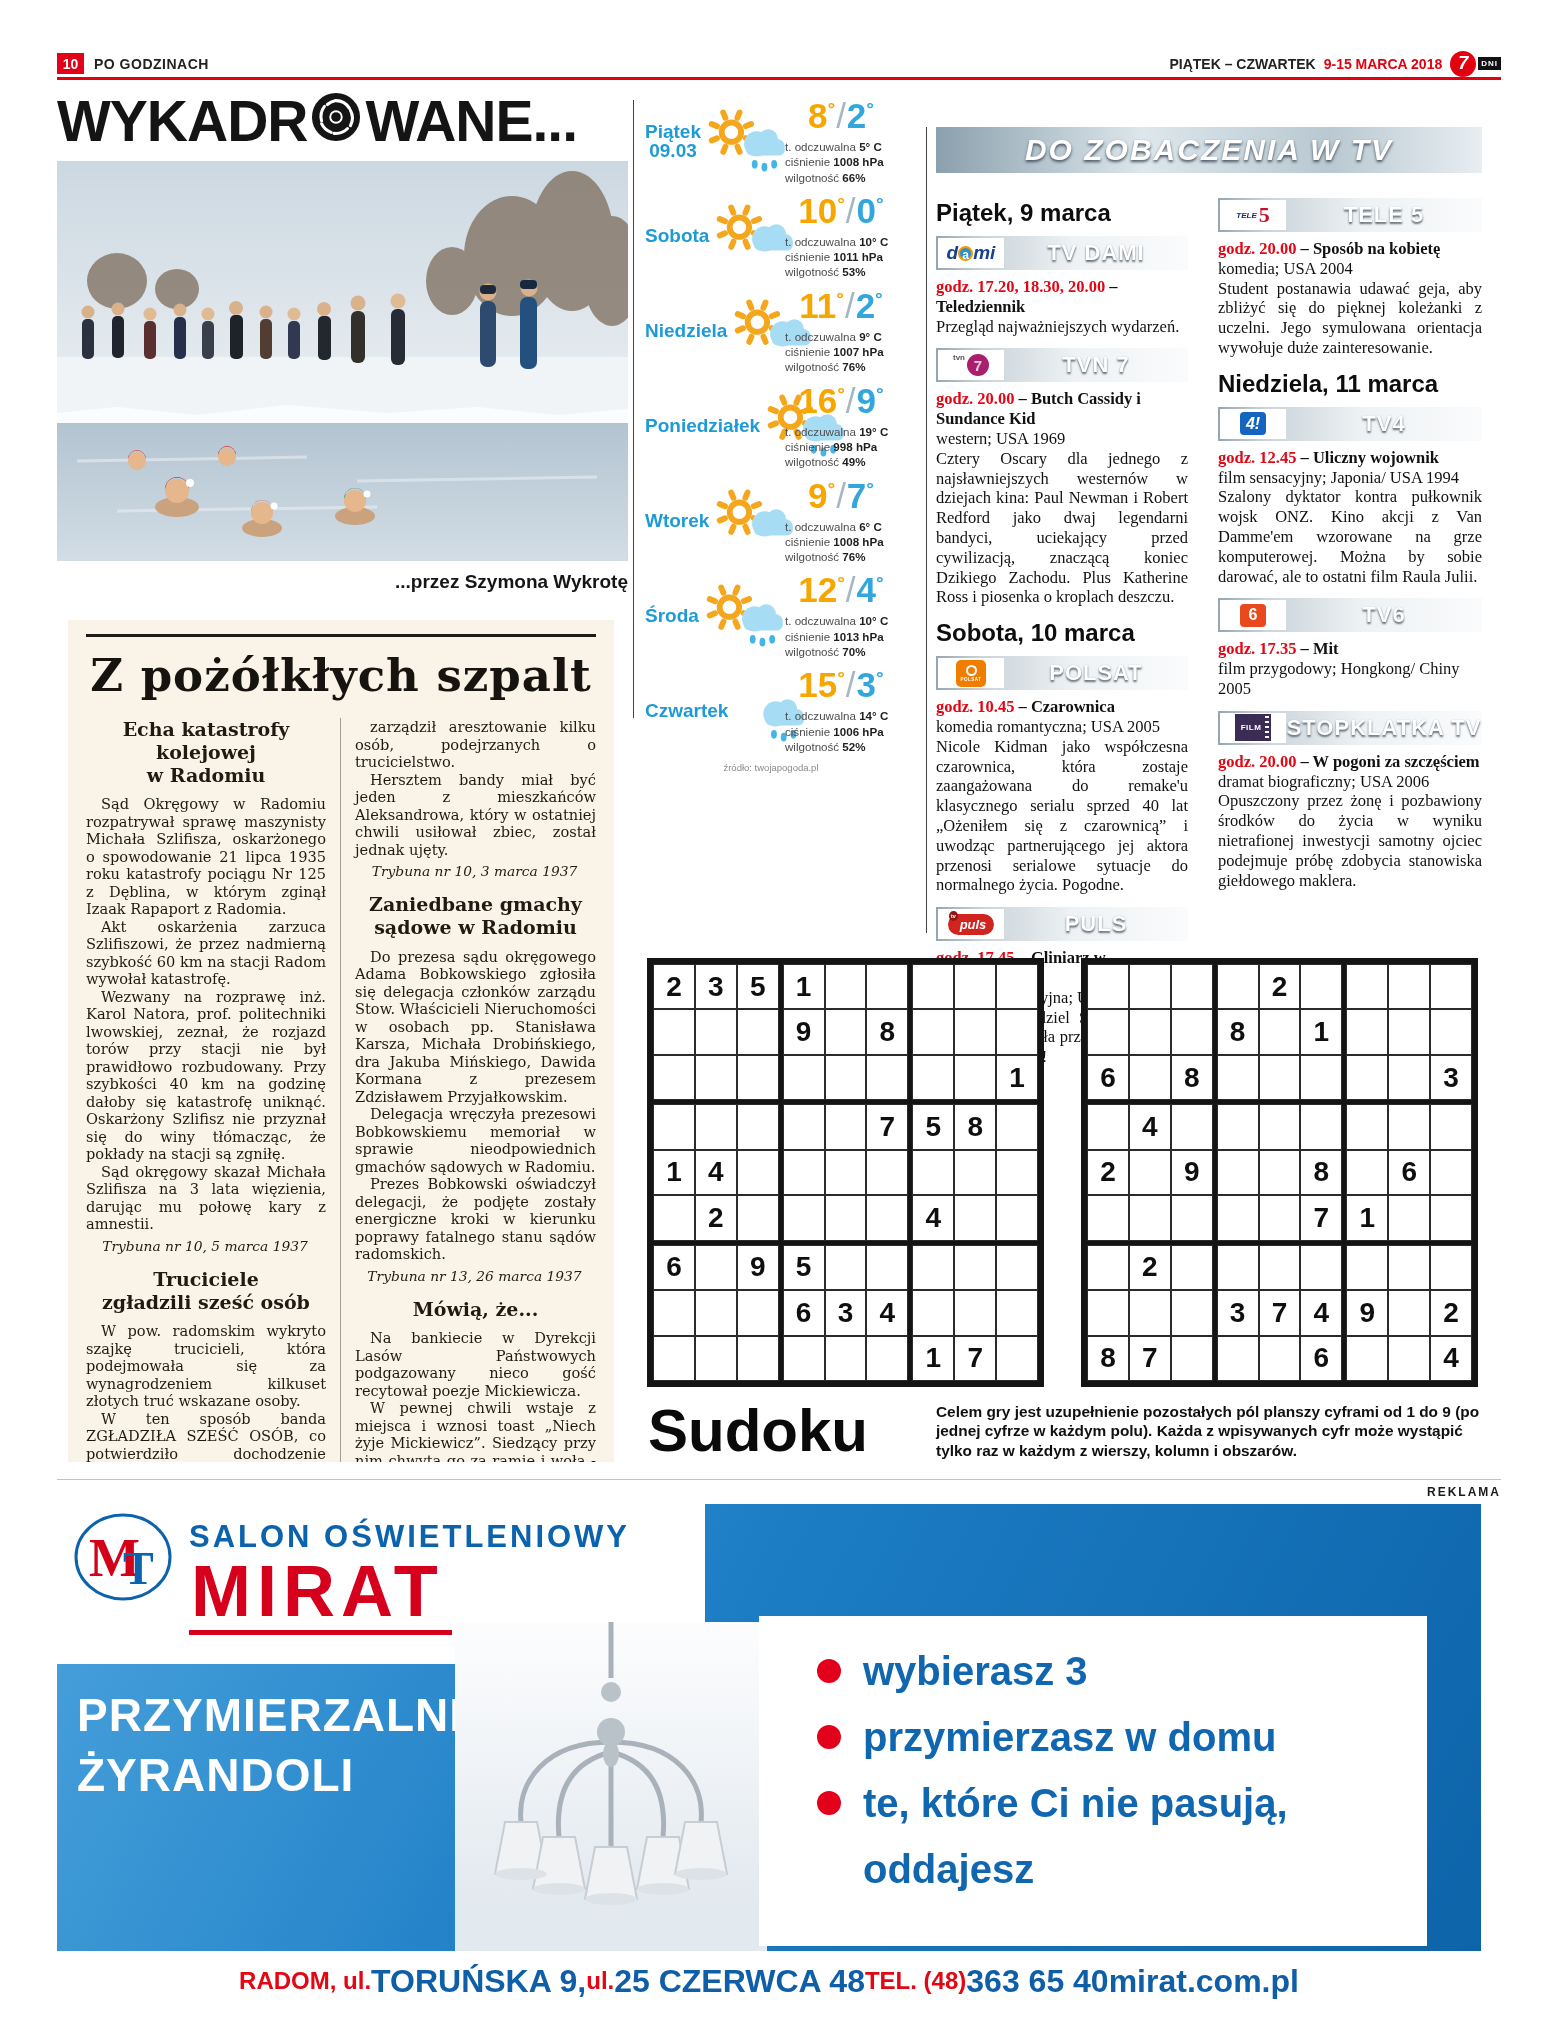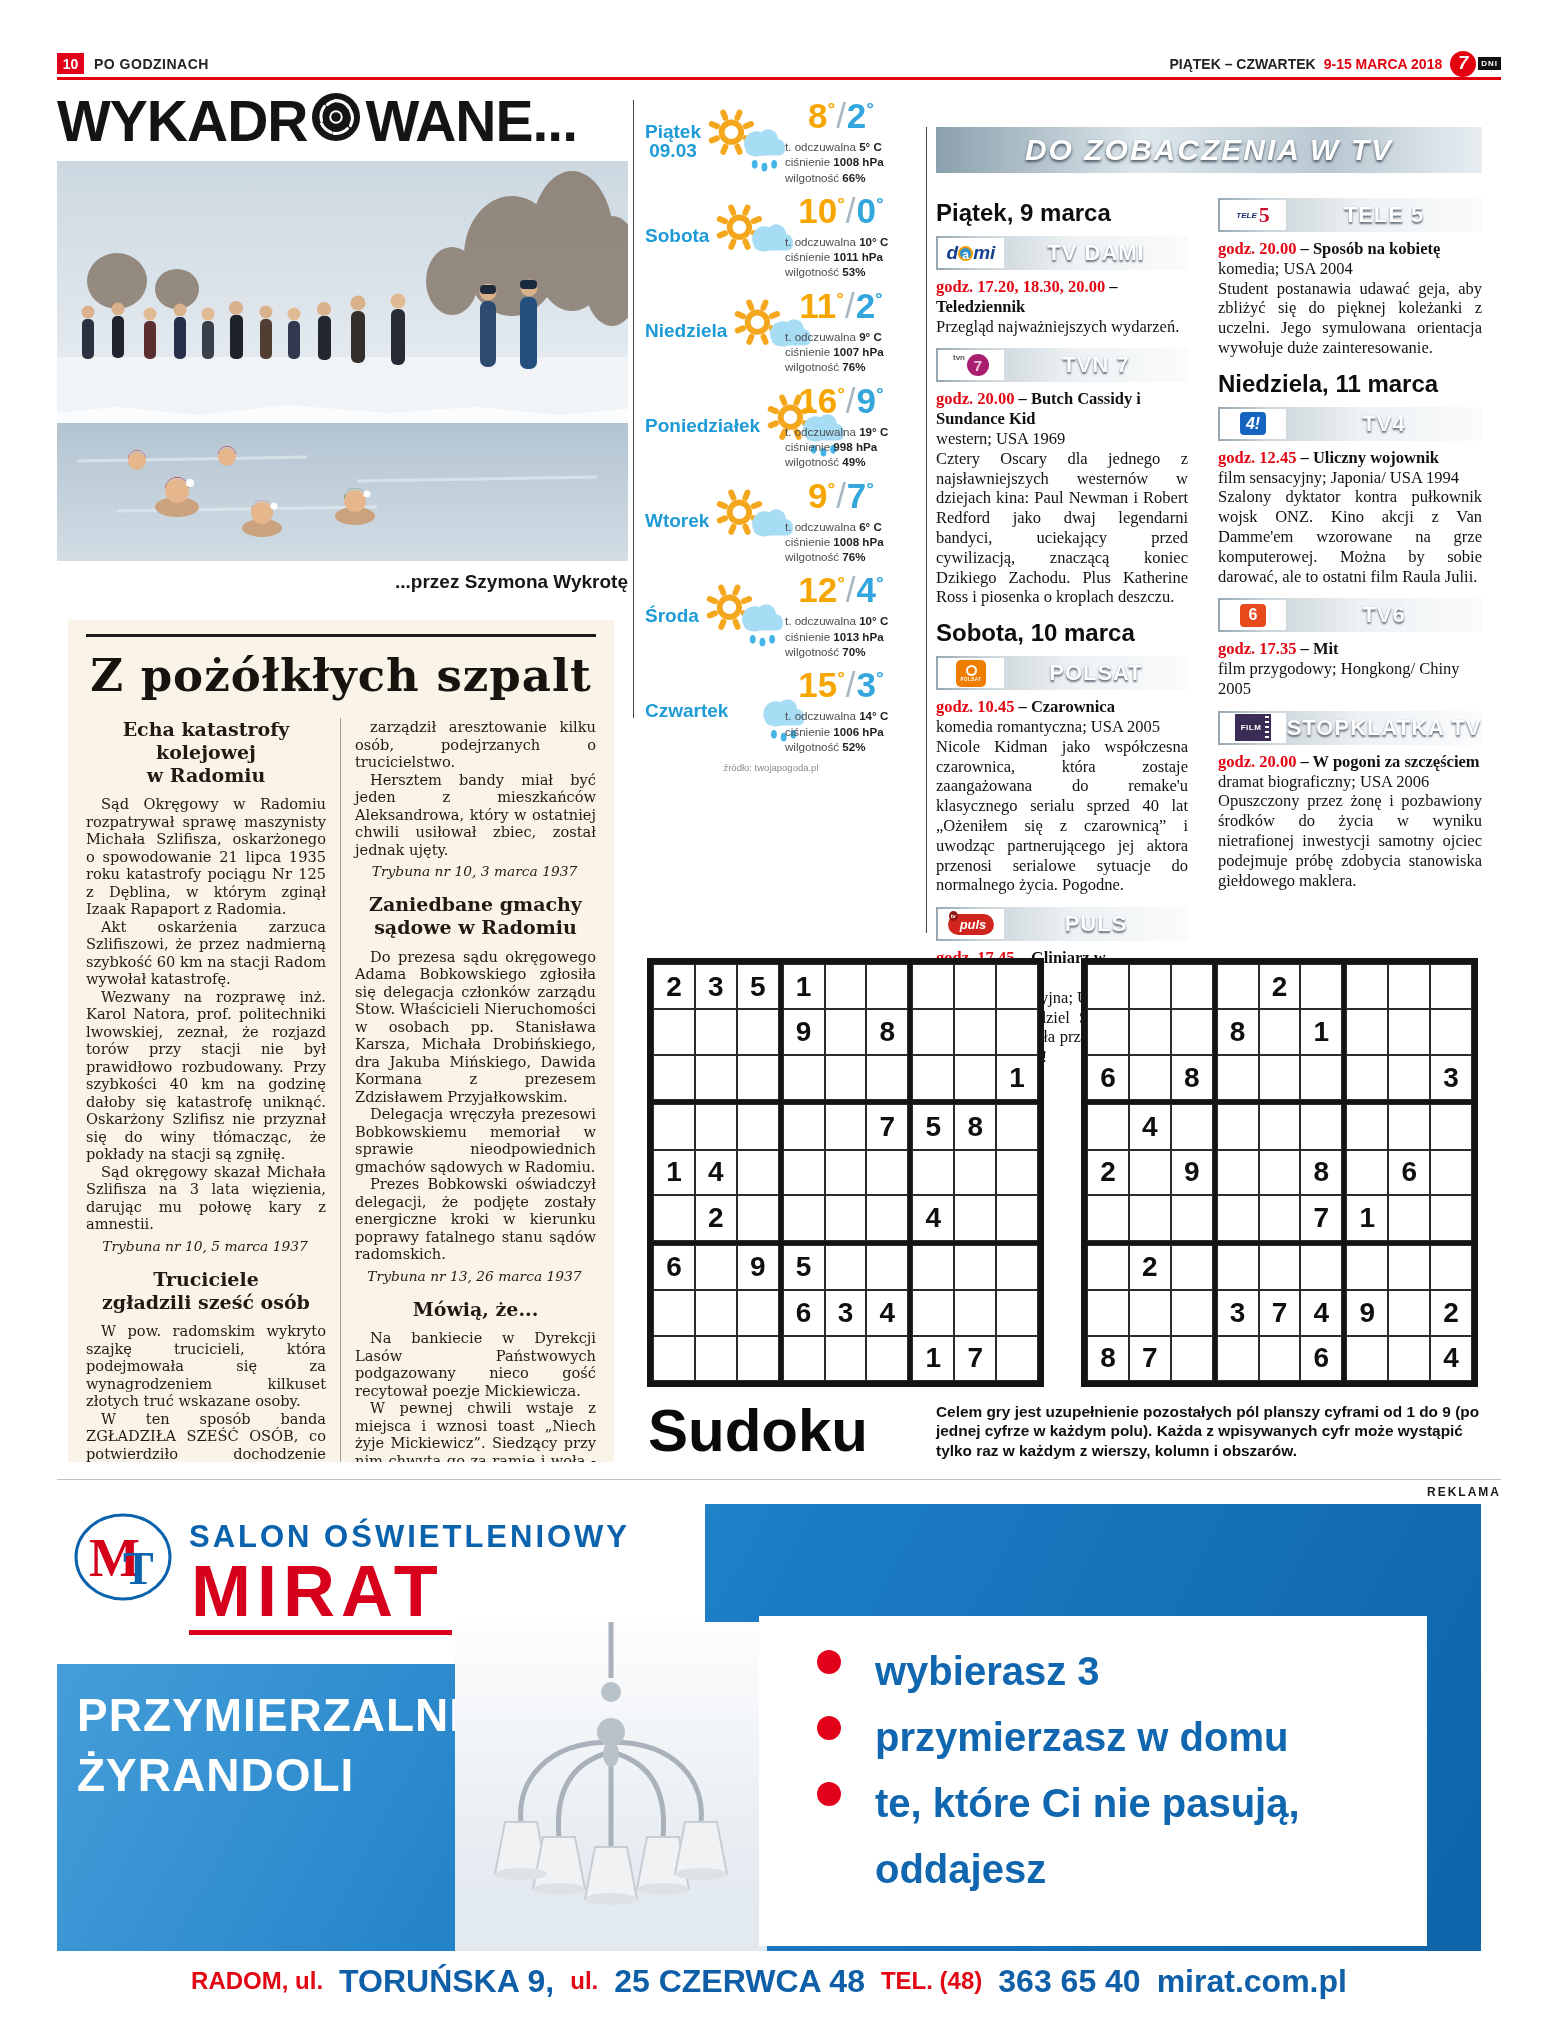--- a/index.html
+++ b/index.html
@@ -107,25 +107,25 @@
   
   #ad{position:absolute;left:57px;top:1504px;width:1424px;height:507px;overflow:hidden}
   #ad-bg{position:absolute;inset:0;background:linear-gradient(118deg,#4aa2dc 0%,#1b7cc4 45%,#0d63a8 100%)}
   #ad-tl{position:absolute;left:0;top:0;width:648px;height:160px;background:#fff;display:flex;align-items:flex-start;padding:8px 0 0 16px}
   #ad-brandwrap{margin-left:16px}
   #ad-brand{font-size:72px;font-weight:800;color:#d6001c;letter-spacing:6px;line-height:1.02;border-bottom:5px solid #d6001c;padding:0 8px 2px 2px;display:inline-block}
   #ad-tagline{font-size:31px;font-weight:800;color:#0c63ad;letter-spacing:3px;margin-top:7px}
   #ad-head{position:absolute;left:20px;top:182px;color:#fff;font-weight:800;font-size:46px;line-height:1.3;letter-spacing:1px}
   #ad-chpanel{position:absolute;left:398px;top:118px;width:312px;height:330px;background:linear-gradient(180deg,#fdfdfe 0%,#e2e9ef 85%)}
   #ad-bullets{position:absolute;left:702px;top:112px;width:668px;height:330px;background:#fff;padding:34px 0 0 58px}
-  .brow{display:flex;align-items:flex-start;gap:34px;margin-bottom:24px}
+  .brow{display:flex;align-items:center;gap:22px;margin-bottom:24px}
   .bdot{width:24px;height:24px;border-radius:50%;background:#e3001b;flex:0 0 auto}
   .bspacer{width:24px;flex:0 0 auto}
   .btxt{color:#1166b0;font-size:40px;font-weight:800;line-height:1.05}
-  #ad-bottom{position:absolute;left:0;bottom:0;width:100%;height:60px;background:#fff;display:flex;align-items:center;justify-content:center;gap:16px}
+  #ad-bottom{position:absolute;left:0;bottom:0;width:100%;height:60px;background:#fff;display:flex;align-items:center;justify-content:center;}
   .seg-red{color:#e30613;font-weight:800;font-size:24px}
   .seg-blue{color:#0e5fa8;font-weight:800;font-size:32px}
 </style>
 </head>
 <body>
 
 <div id="hdr">
   <div id="pgnum">10</div>
   <div id="section">PO GODZINACH</div>
   <div id="hdr-right">

